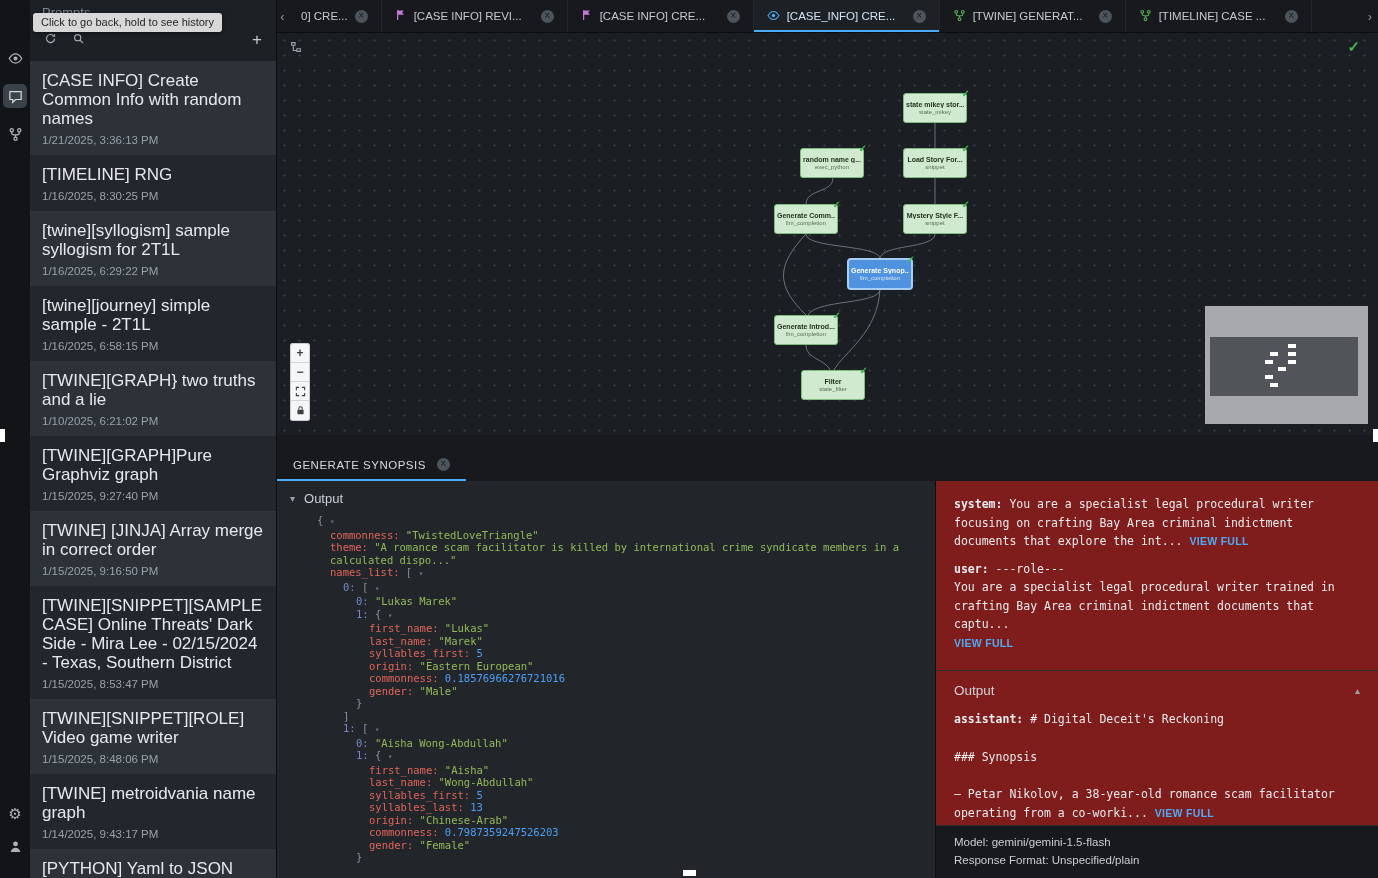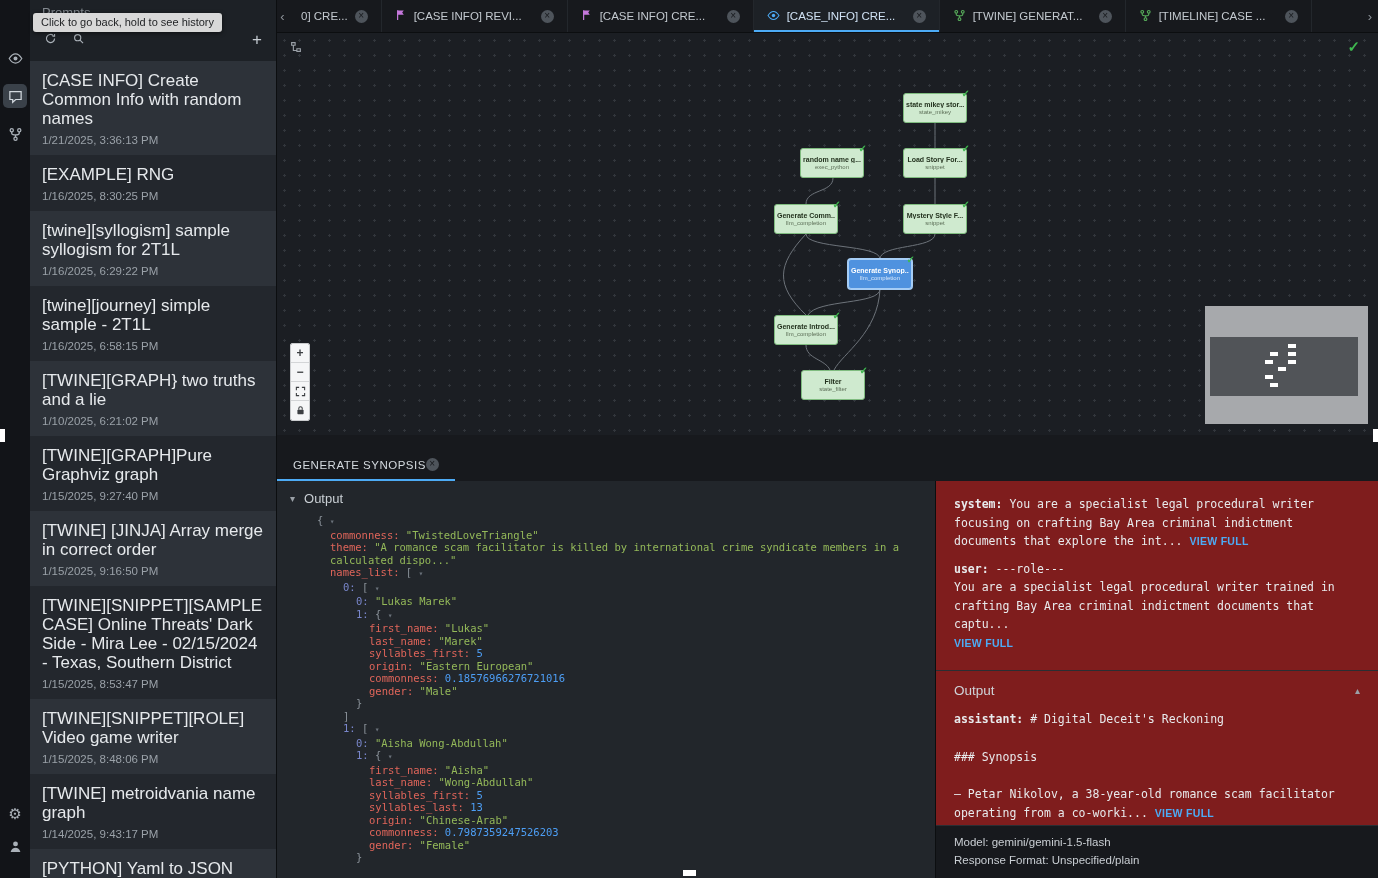--- a/index.html
+++ b/index.html
@@ -58,21 +58,21 @@
   .zoombar { position:absolute; left:13px; top:310px; width:20px; border:1px solid #c9cbcd; border-radius:2px; overflow:hidden; }
   .zbtn { width:100%; height:19px; background:#f5f6f7; border-bottom:1px solid #d3d5d7; color:#3c3f42; display:flex; align-items:center; justify-content:center; font-size:12px; font-weight:bold; }
   .zbtn:last-child { border-bottom:none; }
   .minimap { position:absolute; right:10px; top:273px; width:163px; height:118px; background:#a7a9ac; }
   .mm-view { position:absolute; left:5px; top:31px; width:148px; height:59px; background:#515458; }
   .mm-dot { position:absolute; width:8px; height:3.5px; background:#ffffff; }
 
   
   .bottom { position:absolute; top:435px; left:0; right:0; bottom:0; background:#17191d; }
   .bp-tabs { height:46px; padding-top:13px; }
-  .bp-tab { display:inline-flex; align-items:center; height:33px; padding:0 16px; font-size:11.5px; letter-spacing:.5px; color:#d3d9de; box-shadow:inset 0 -2px 0 #4dabf5; }
+  .bp-tab { display:inline-flex; align-items:center; gap:11px; height:33px; padding:0 16px; font-size:11.5px; letter-spacing:.5px; color:#d3d9de; box-shadow:inset 0 -2px 0 #4dabf5; }
   .bp-body { position:absolute; top:46px; left:0; right:0; bottom:0; display:flex; }
 
   .json-panel { width:658px; background:#22262b; position:relative; overflow:hidden; }
   .jp-header { display:flex; align-items:center; gap:9px; padding:10px 0 6px 13px; font-size:13px; color:#c9cfd4; }
   .jp-chev { color:#9aa0a7; font-size:10px; }
   .json-tree { padding:2px 8px 0 40px; font-family:"DejaVu Sans Mono", monospace; font-size:10.5px; line-height:12.5px; }
   .jline { white-space:pre-wrap; word-break:break-word; }
   .tk-key { color:#e0655a; }
   .tk-idx { color:#7986cb; }
   .tk-str { color:#94b959; }
@@ -146,21 +146,21 @@
           </svg></span>
       <span class="pp-spacer"></span>
       <span class="pp-plus">+</span>
     </div>
     <div class="pp-list">
         <div class="prompt-item alt">
           <div class="pi-title">[CASE INFO] Create Common Info with random names</div>
           <div class="pi-ts">1/21/2025, 3:36:13 PM</div>
         </div>
         <div class="prompt-item">
-          <div class="pi-title">[EXAMPLE] RNG</div>
+          <div class="pi-title">[TIMELINE] RNG</div>
           <div class="pi-ts">1/16/2025, 8:30:25 PM</div>
         </div>
         <div class="prompt-item alt">
           <div class="pi-title">[twine][syllogism] sample syllogism for 2T1L</div>
           <div class="pi-ts">1/16/2025, 6:29:22 PM</div>
         </div>
         <div class="prompt-item">
           <div class="pi-title">[twine][journey] simple sample - 2T1L</div>
           <div class="pi-ts">1/16/2025, 6:58:15 PM</div>
         </div>

